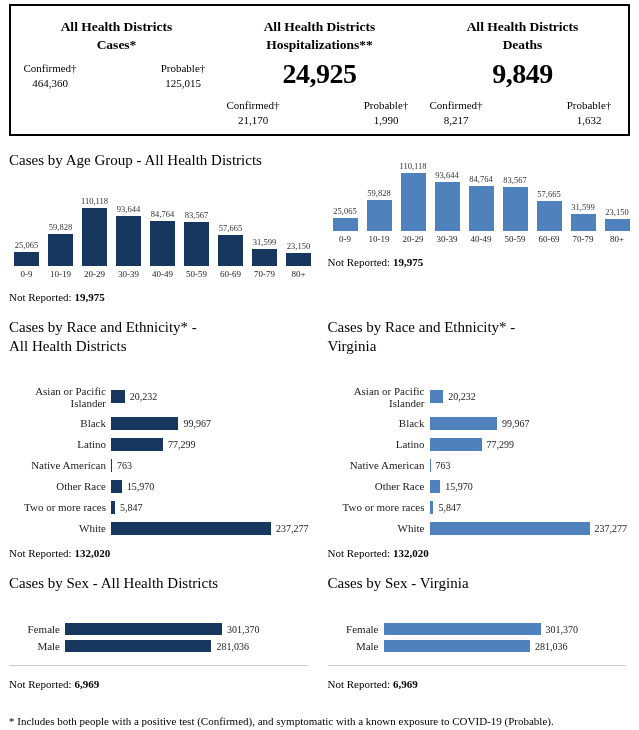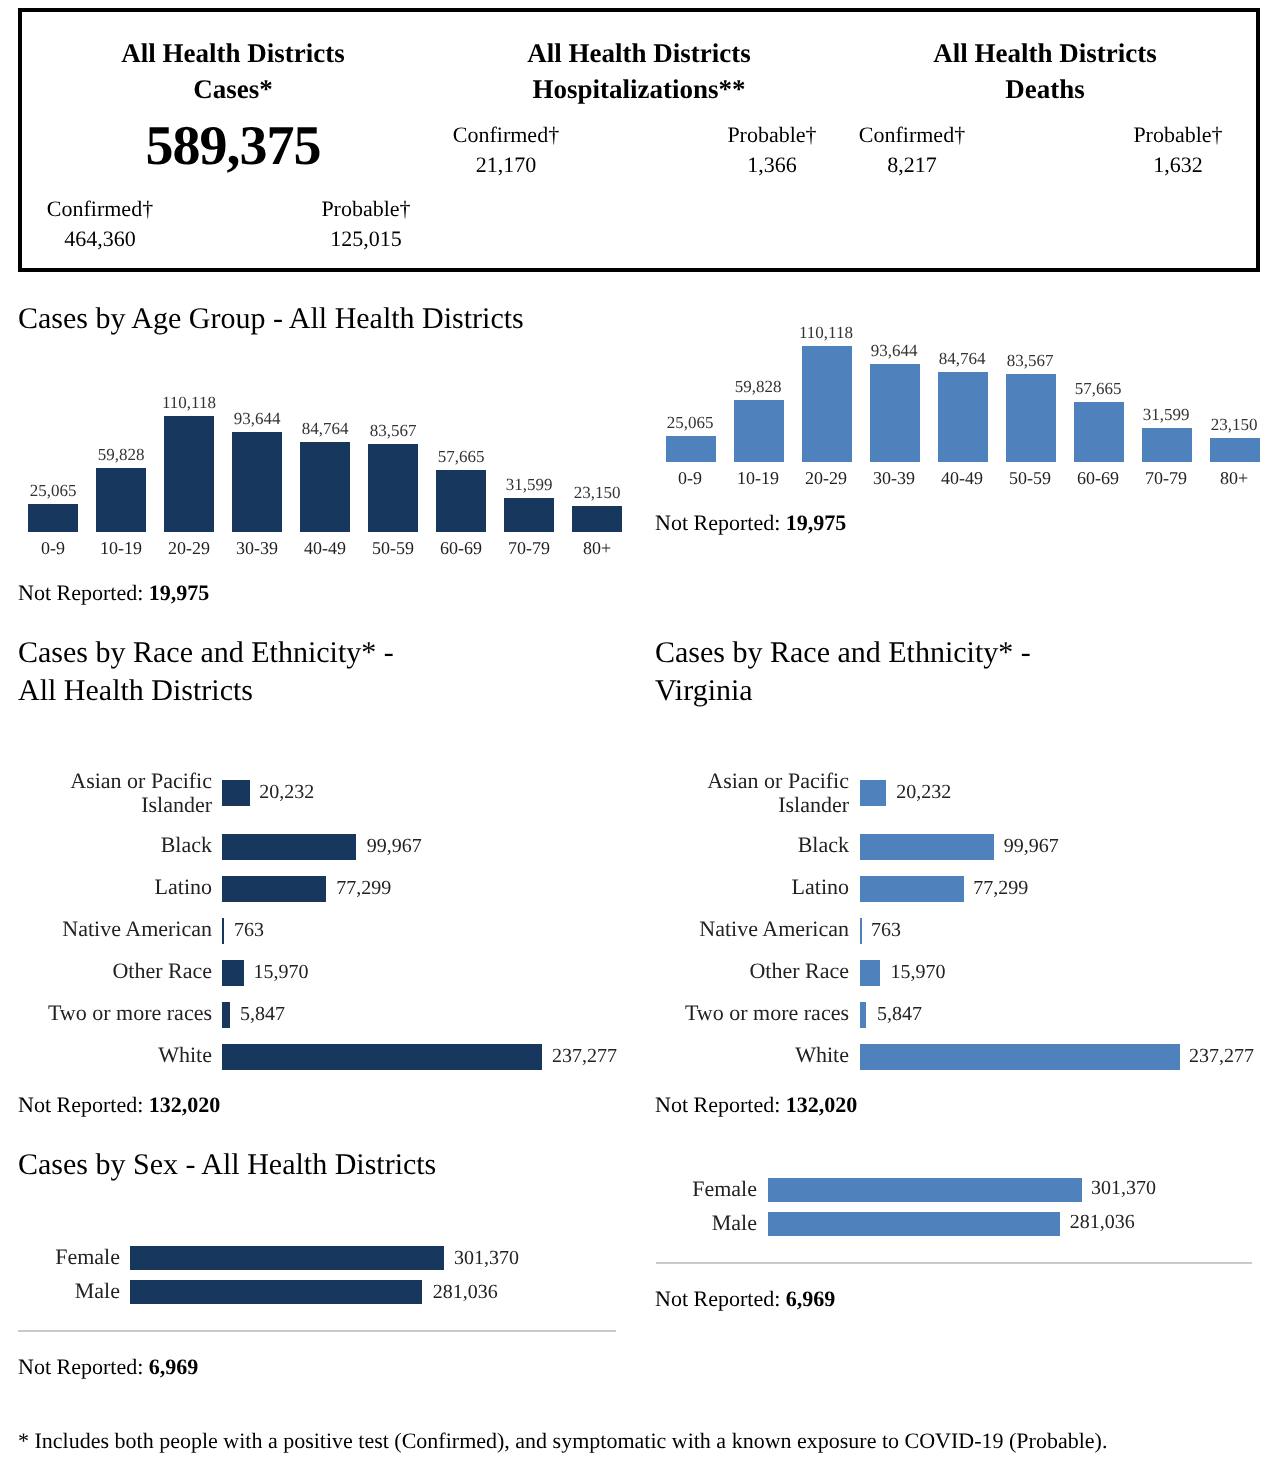--- a/index.html
+++ b/index.html
@@ -62,47 +62,48 @@
   .fline { white-space: pre-wrap; }
 </style>
 </head>
 <body>
 
 <div class="page">
 
   <div class="summary">
     <div class="panel">
       <div class="panel-title"><span>All Health Districts</span><br><span>Cases*</span></div>
-      <div class="panel-total">589,375</div>
       <div class="panel-sub">
         <div class="sub-col">
           <div>Confirmed†</div>
           <div class="sub-val">464,360</div>
         </div>
         <div class="sub-col">
           <div>Probable†</div>
           <div class="sub-val">125,015</div>
         </div>
       </div>
     </div>
     <div class="panel">
       <div class="panel-title"><span>All Health Districts</span><br><span>Hospitalizations**</span></div>
+      <div class="panel-total">24,925</div>
       <div class="panel-sub">
         <div class="sub-col">
           <div>Confirmed†</div>
           <div class="sub-val">21,170</div>
         </div>
         <div class="sub-col">
           <div>Probable†</div>
-          <div class="sub-val">1,366</div>
+          <div class="sub-val">1,990</div>
         </div>
       </div>
     </div>
     <div class="panel">
       <div class="panel-title"><span>All Health Districts</span><br><span>Deaths</span></div>
+      <div class="panel-total">9,849</div>
       <div class="panel-sub">
         <div class="sub-col">
           <div>Confirmed†</div>
           <div class="sub-val">8,217</div>
         </div>
         <div class="sub-col">
           <div>Probable†</div>
           <div class="sub-val">1,632</div>
         </div>
       </div>
@@ -311,20 +312,21 @@
           <div class="hrow">
             <span class="hlabel">Male</span>
             <div class="hbar" style="width: 146.407px; background: rgb(23, 55, 94);"></div>
             <span class="hvalue">281,036</span>
           </div>
         </div>
       <p class="not-reported"><span>Not Reported:</span> <b>6,969</b></p>
     </section>
 
     <section class="chart-block sex">
+      <h2 class="chart-title">Cases by Sex - Virginia</h2>
       <div class="chart-body hbars">
           <div class="hrow">
             <span class="hlabel">Female</span>
             <div class="hbar" style="width: 157px; background: rgb(79, 129, 189);"></div>
             <span class="hvalue">301,370</span>
           </div>
           <div class="hrow">
             <span class="hlabel">Male</span>
             <div class="hbar" style="width: 146.407px; background: rgb(79, 129, 189);"></div>
             <span class="hvalue">281,036</span>

